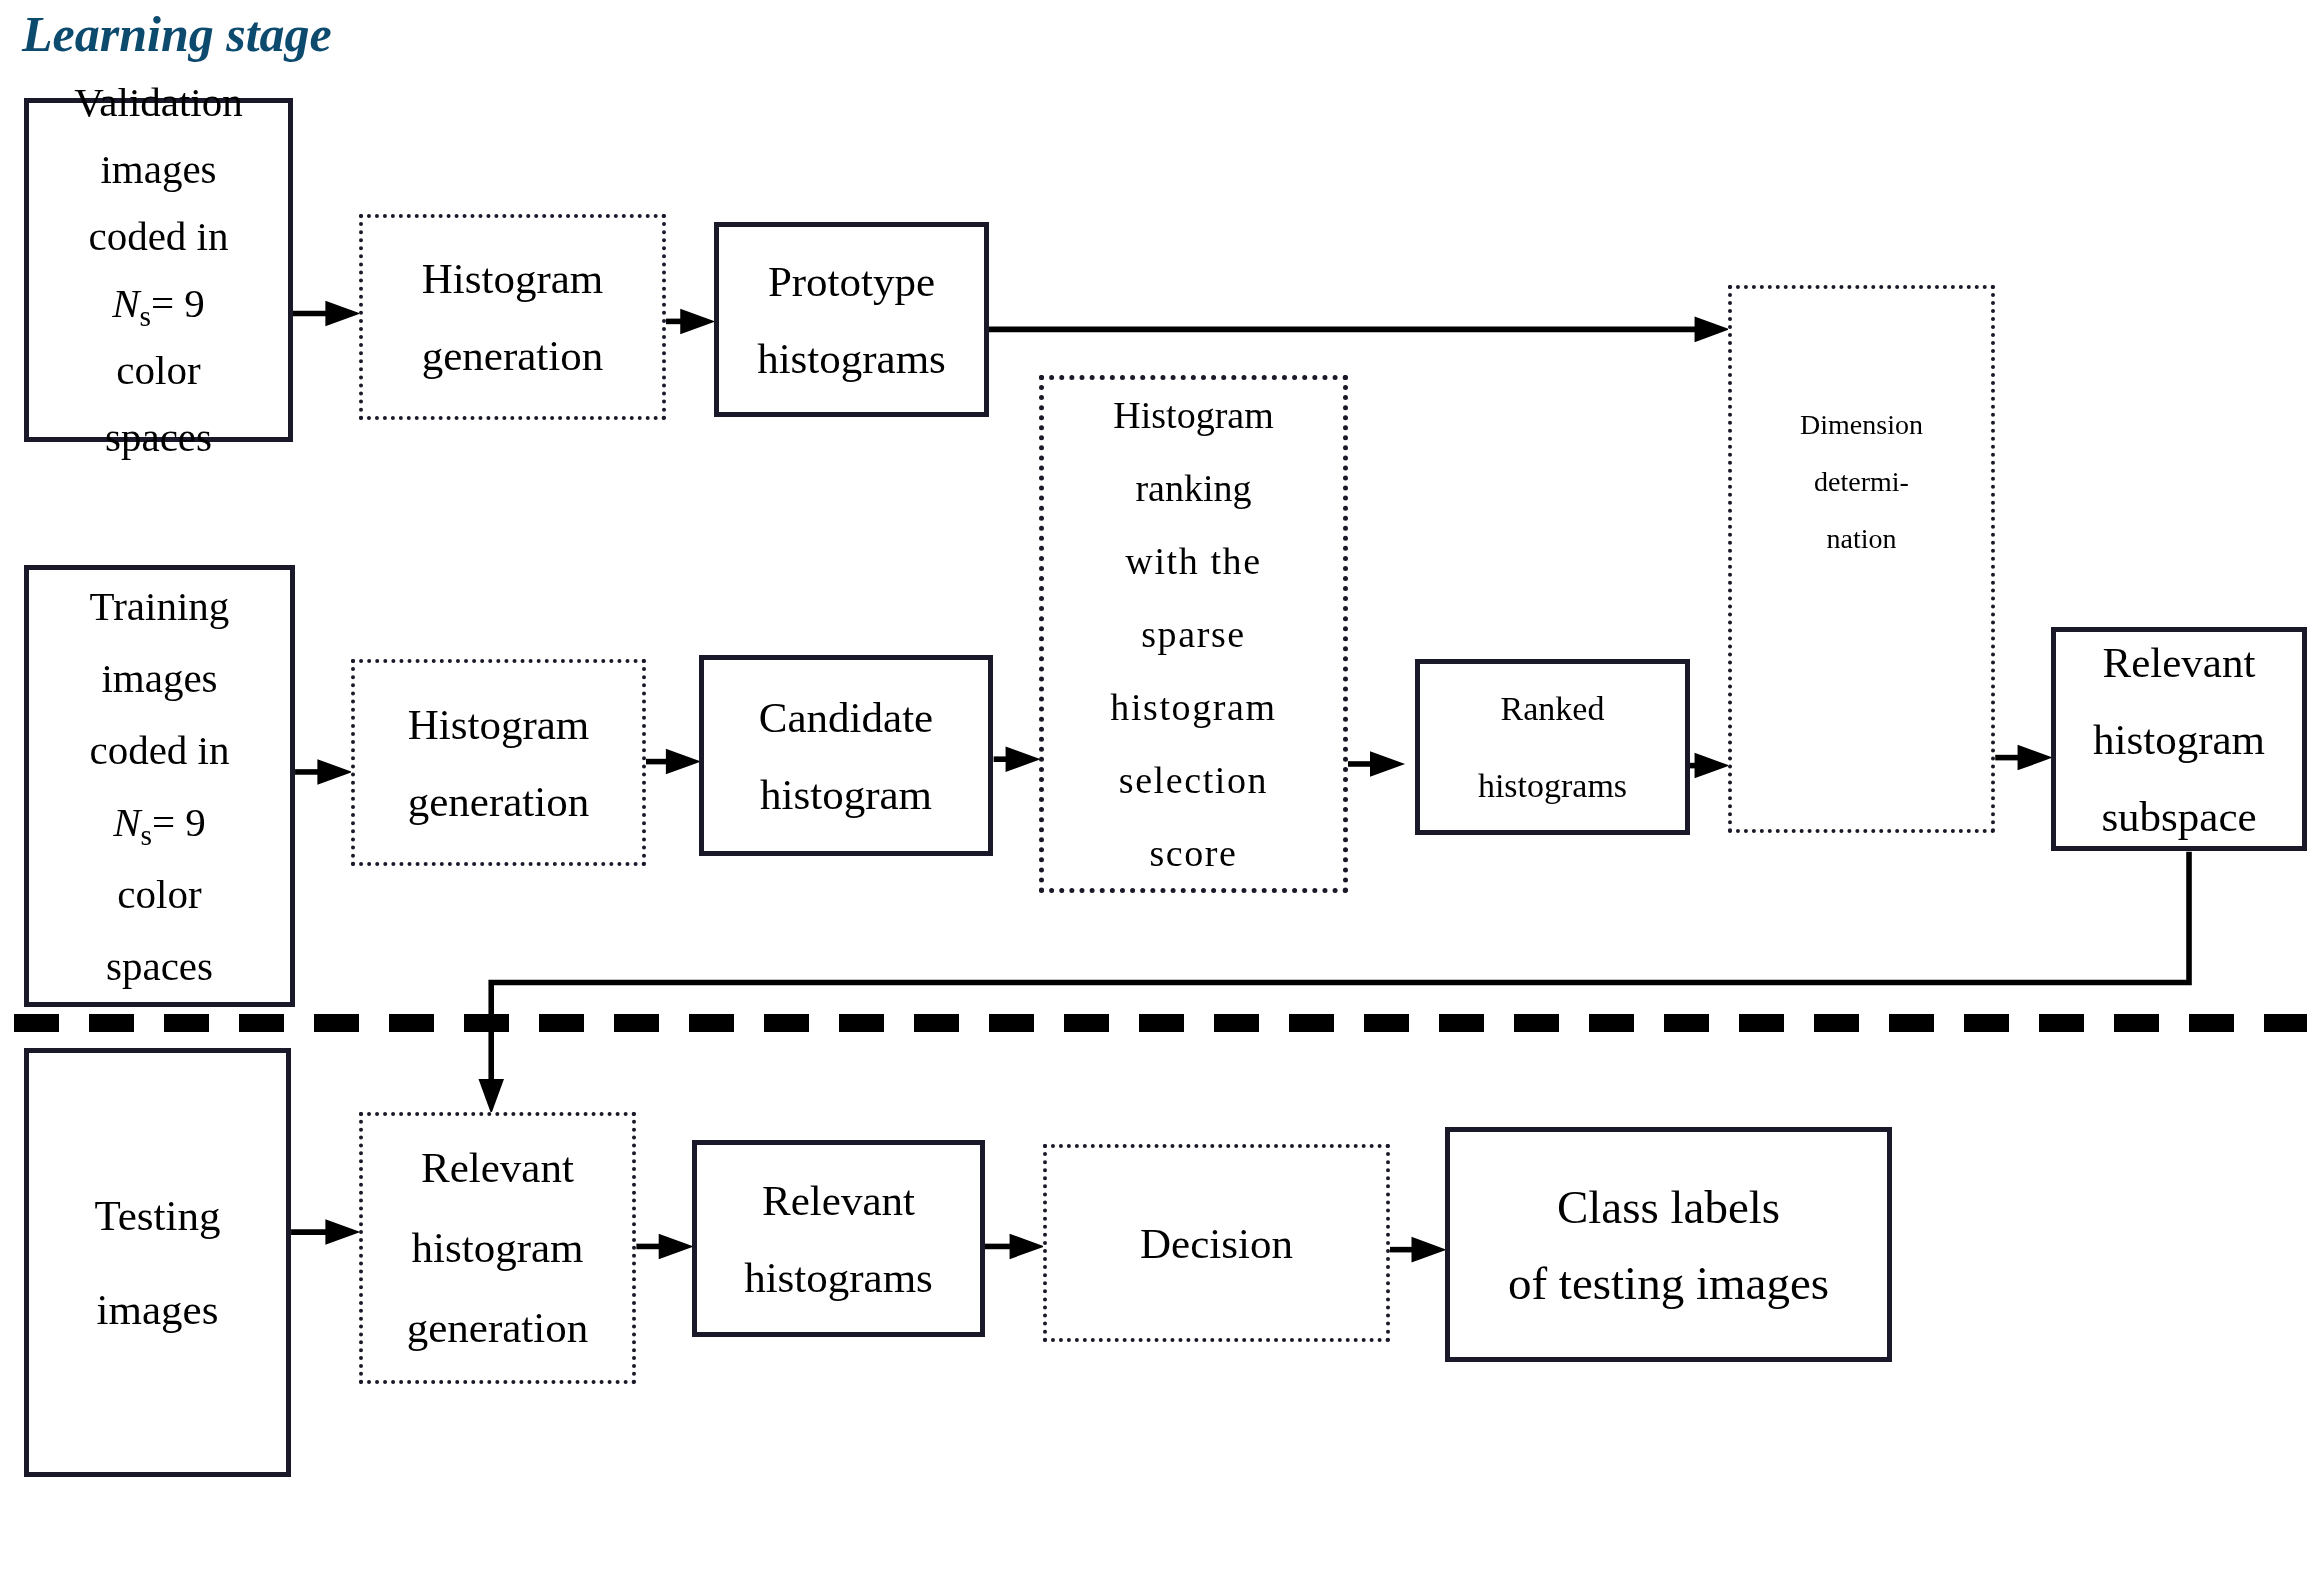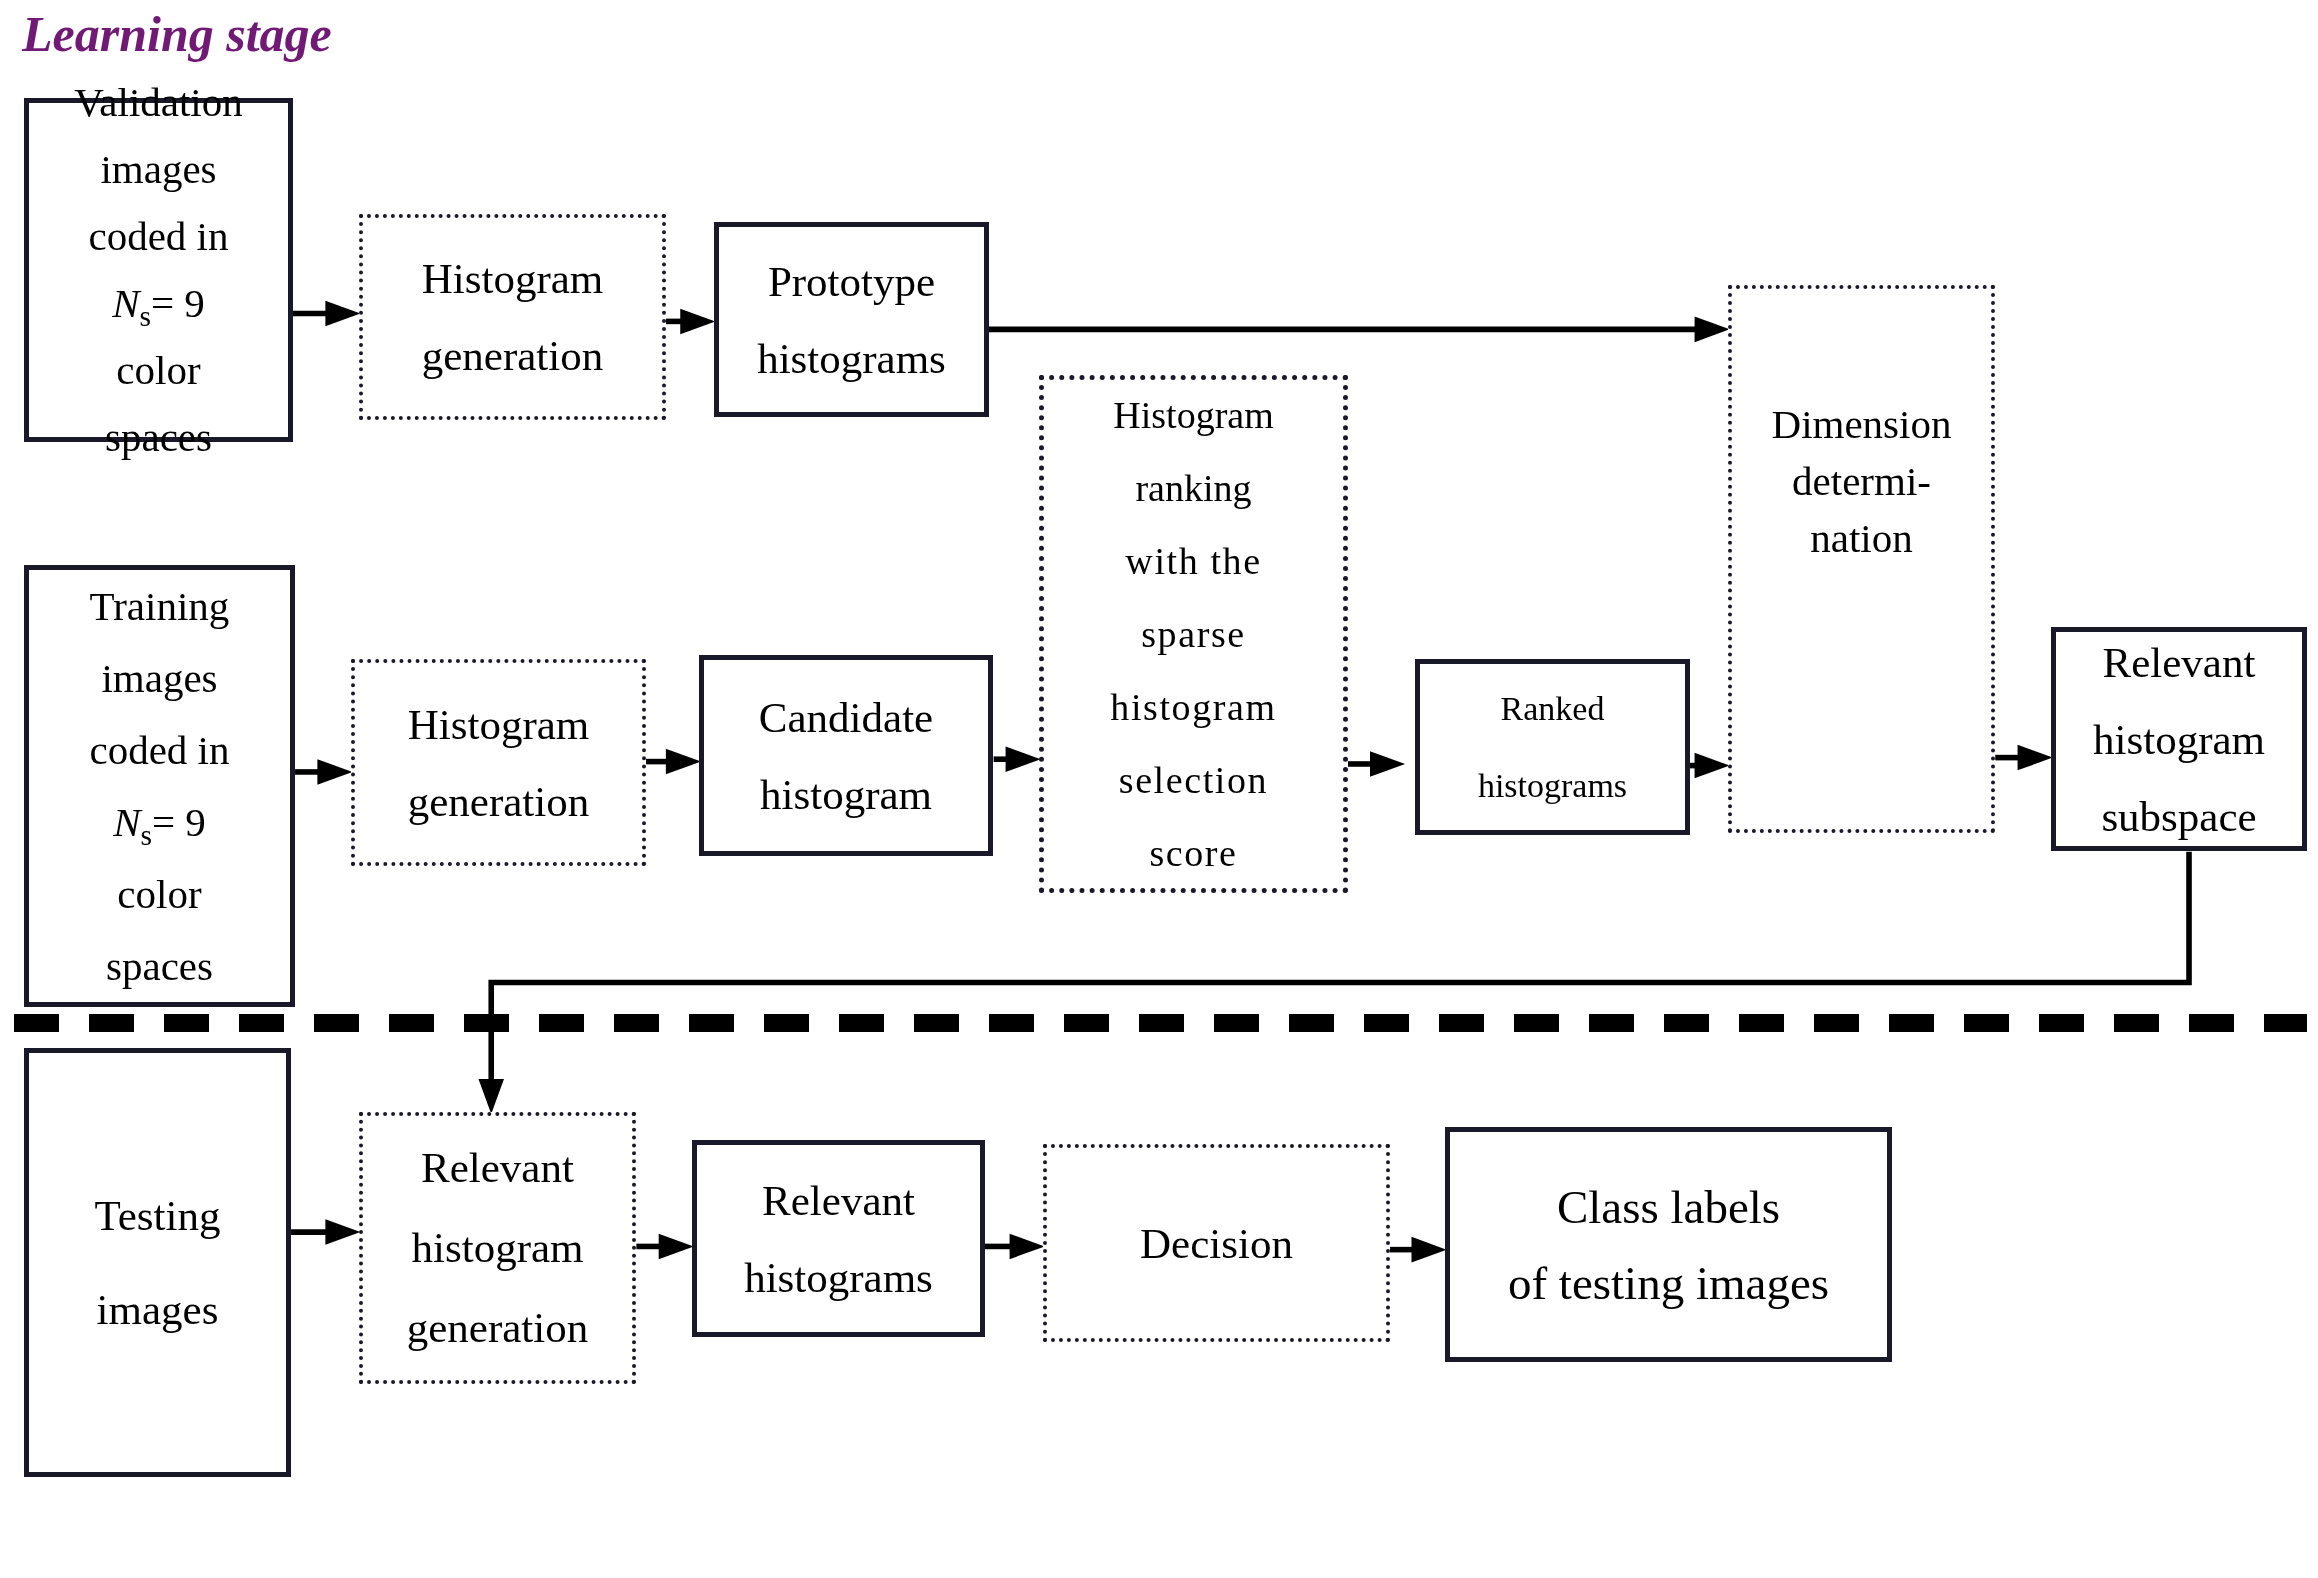--- a/index.html
+++ b/index.html
@@ -14,34 +14,34 @@
   .ls{letter-spacing:1.6px;}
 
   #b-validation{left:24px;top:98px;width:269px;height:344px;font-size:41px;line-height:67px;}
   #b-histgen1{left:359px;top:214px;width:307px;height:206px;font-size:43px;line-height:77px;}
   #b-prototype{left:714px;top:222px;width:275px;height:195px;font-size:43px;line-height:77px;}
   #b-training{left:24px;top:565px;width:271px;height:442px;font-size:41px;line-height:72px;justify-content:flex-end;}
   #b-histgen2{left:351px;top:659px;width:295px;height:207px;font-size:43px;line-height:77px;}
   #b-candidate{left:699px;top:655px;width:294px;height:201px;font-size:43px;line-height:77px;}
   #b-ranking{left:1039px;top:375px;width:309px;height:518px;font-size:38px;line-height:73px;border-width:5.6px;}
   #b-ranked{left:1403px;top:659px;width:275px;height:176px;font-size:34px;line-height:77px;margin-left:12px;}
-  #b-dimension{left:1728px;top:285px;width:267px;height:548px;font-size:41px;line-height:57px;}
+  #b-dimension{left:1728px;top:285px;width:267px;height:548px;font-size:28px;line-height:57px;}
   #b-dimension .dim-label{margin-bottom:156px;}
   #b-subspace{left:2051px;top:627px;width:256px;height:224px;font-size:43px;line-height:77px;}
   #b-testing{left:24px;top:1048px;width:267px;height:429px;font-size:43px;line-height:94px;}
   #b-relhistgen{left:359px;top:1112px;width:277px;height:272px;font-size:43px;line-height:80px;}
   #b-relhist{left:692px;top:1140px;width:293px;height:197px;font-size:43px;line-height:77px;}
   #b-decision{left:1043px;top:1144px;width:347px;height:198px;font-size:43px;line-height:77px;}
   #b-classlabels{left:1445px;top:1127px;width:447px;height:235px;font-size:47px;line-height:76px;}
 
   .mline i{font-style:italic;}
   .mline sub{font-size:0.72em;vertical-align:-0.30em;line-height:0;}
 
   .stage-label{position:absolute;font-family:"Liberation Serif",serif;font-weight:bold;font-style:italic;
-               color:#701a75;font-size:50px;z-index:3;white-space:nowrap;}
+               color:#0c4a6e;font-size:50px;z-index:3;white-space:nowrap;}
   #learning-label{left:22px;top:4.8px;}
   #classification-label{left:22px;top:1497px;}
 
   .divider{position:absolute;left:14.4px;top:1014px;width:2293px;height:17.5px;z-index:1;
            background:repeating-linear-gradient(90deg,#000 0,#000 45px,transparent 45px,transparent 75px);}
 
   #connector-layer{position:absolute;left:0;top:0;z-index:1;}
 </style>
 </head>
 <body>

